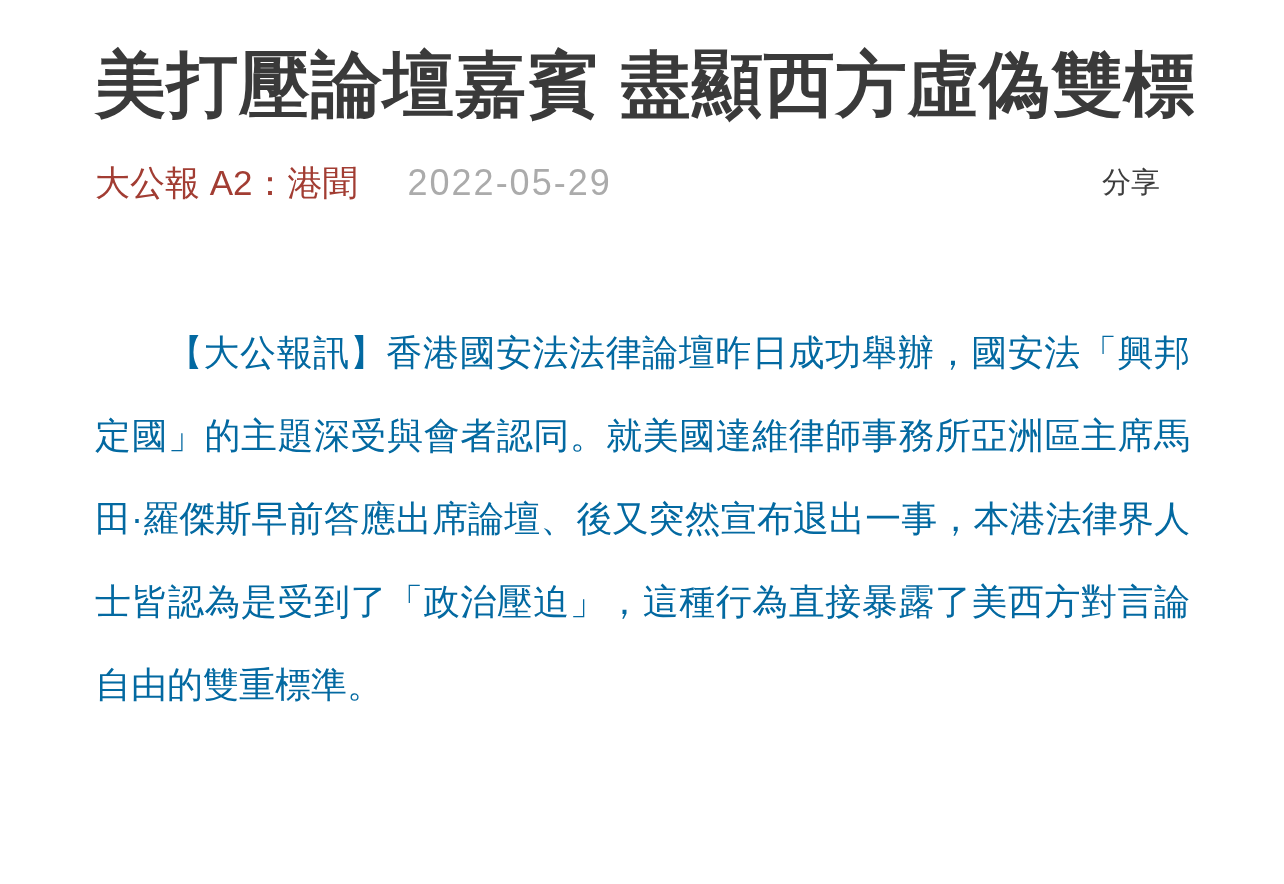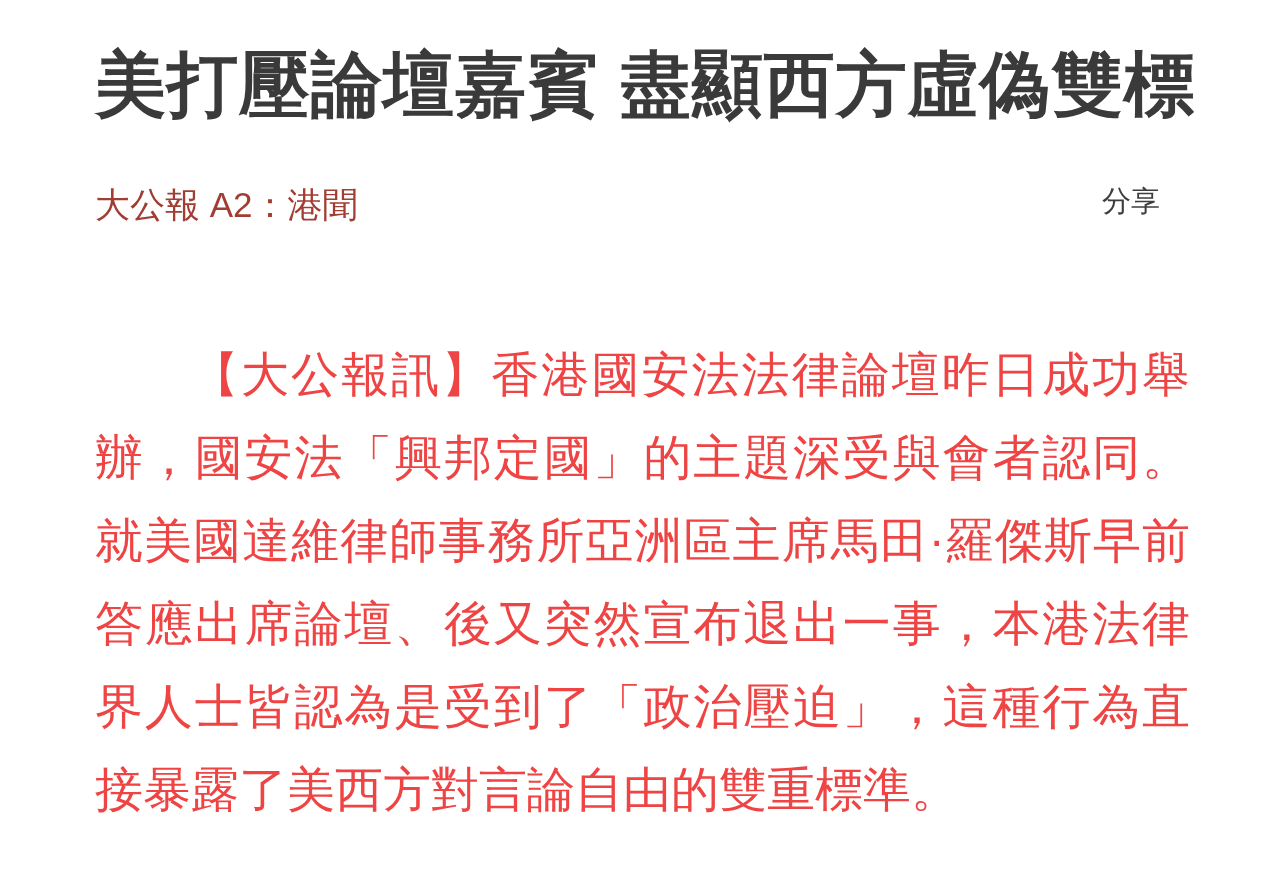--- a/index.html
+++ b/index.html
@@ -22,22 +22,22 @@
       margin: 0;
       font-size: 71px;
       line-height: 1.15;
       font-weight: 700;
       color: #3a3a3a;
       letter-spacing: 1px;
       white-space: nowrap;
     }
     .meta-row {
       display: flex;
-      align-items: flex-start;
-      margin-top: 56px;
+      align-items: center;
+      margin-top: 34px;
       font-size: 36px;
     }
     .source-link {
       color: #a23d33;
       font-size: 35px;
       text-decoration: none;
       cursor: pointer;
       white-space: nowrap;
     }
     .publish-date {
@@ -49,39 +49,40 @@
     .share-button {
       margin-left: auto;
       margin-right: 30px;
       color: #3d3d3d;
       font-size: 29px;
       cursor: pointer;
       white-space: nowrap;
     }
     .article-body {
       margin-top: 104px;
-      font-size: 48px;
+      font-size: 36px;
       line-height: 83px;
-      color: #ef4444;
+      color: #0369a1;
       text-align: justify;
     }
     .article-body p {
       margin: 0;
       text-indent: 2em;
     }
   </style>
 </head>
 <body>
 
 <div class="article-page">
 
   <h1 class="article-title">美打壓論壇嘉賓 盡顯西方虛偽雙標</h1>
 
   <div class="meta-row">
     <a class="source-link">大公報 A2：港聞</a>
+    <span class="publish-date">2022-05-29</span>
     <span class="share-button">分享</span>
   </div>
 
   <div class="article-body">
     <p>【大公報訊】香港國安法法律論壇昨日成功舉辦，國安法「興邦定國」的主題深受與會者認同。就美國達維律師事務所亞洲區主席馬田·羅傑斯早前答應出席論壇、後又突然宣布退出一事，本港法律界人士皆認為是受到了「政治壓迫」，這種行為直接暴露了美西方對言論自由的雙重標準。</p>
   </div>
 
 </div>
 
 </body></html>

